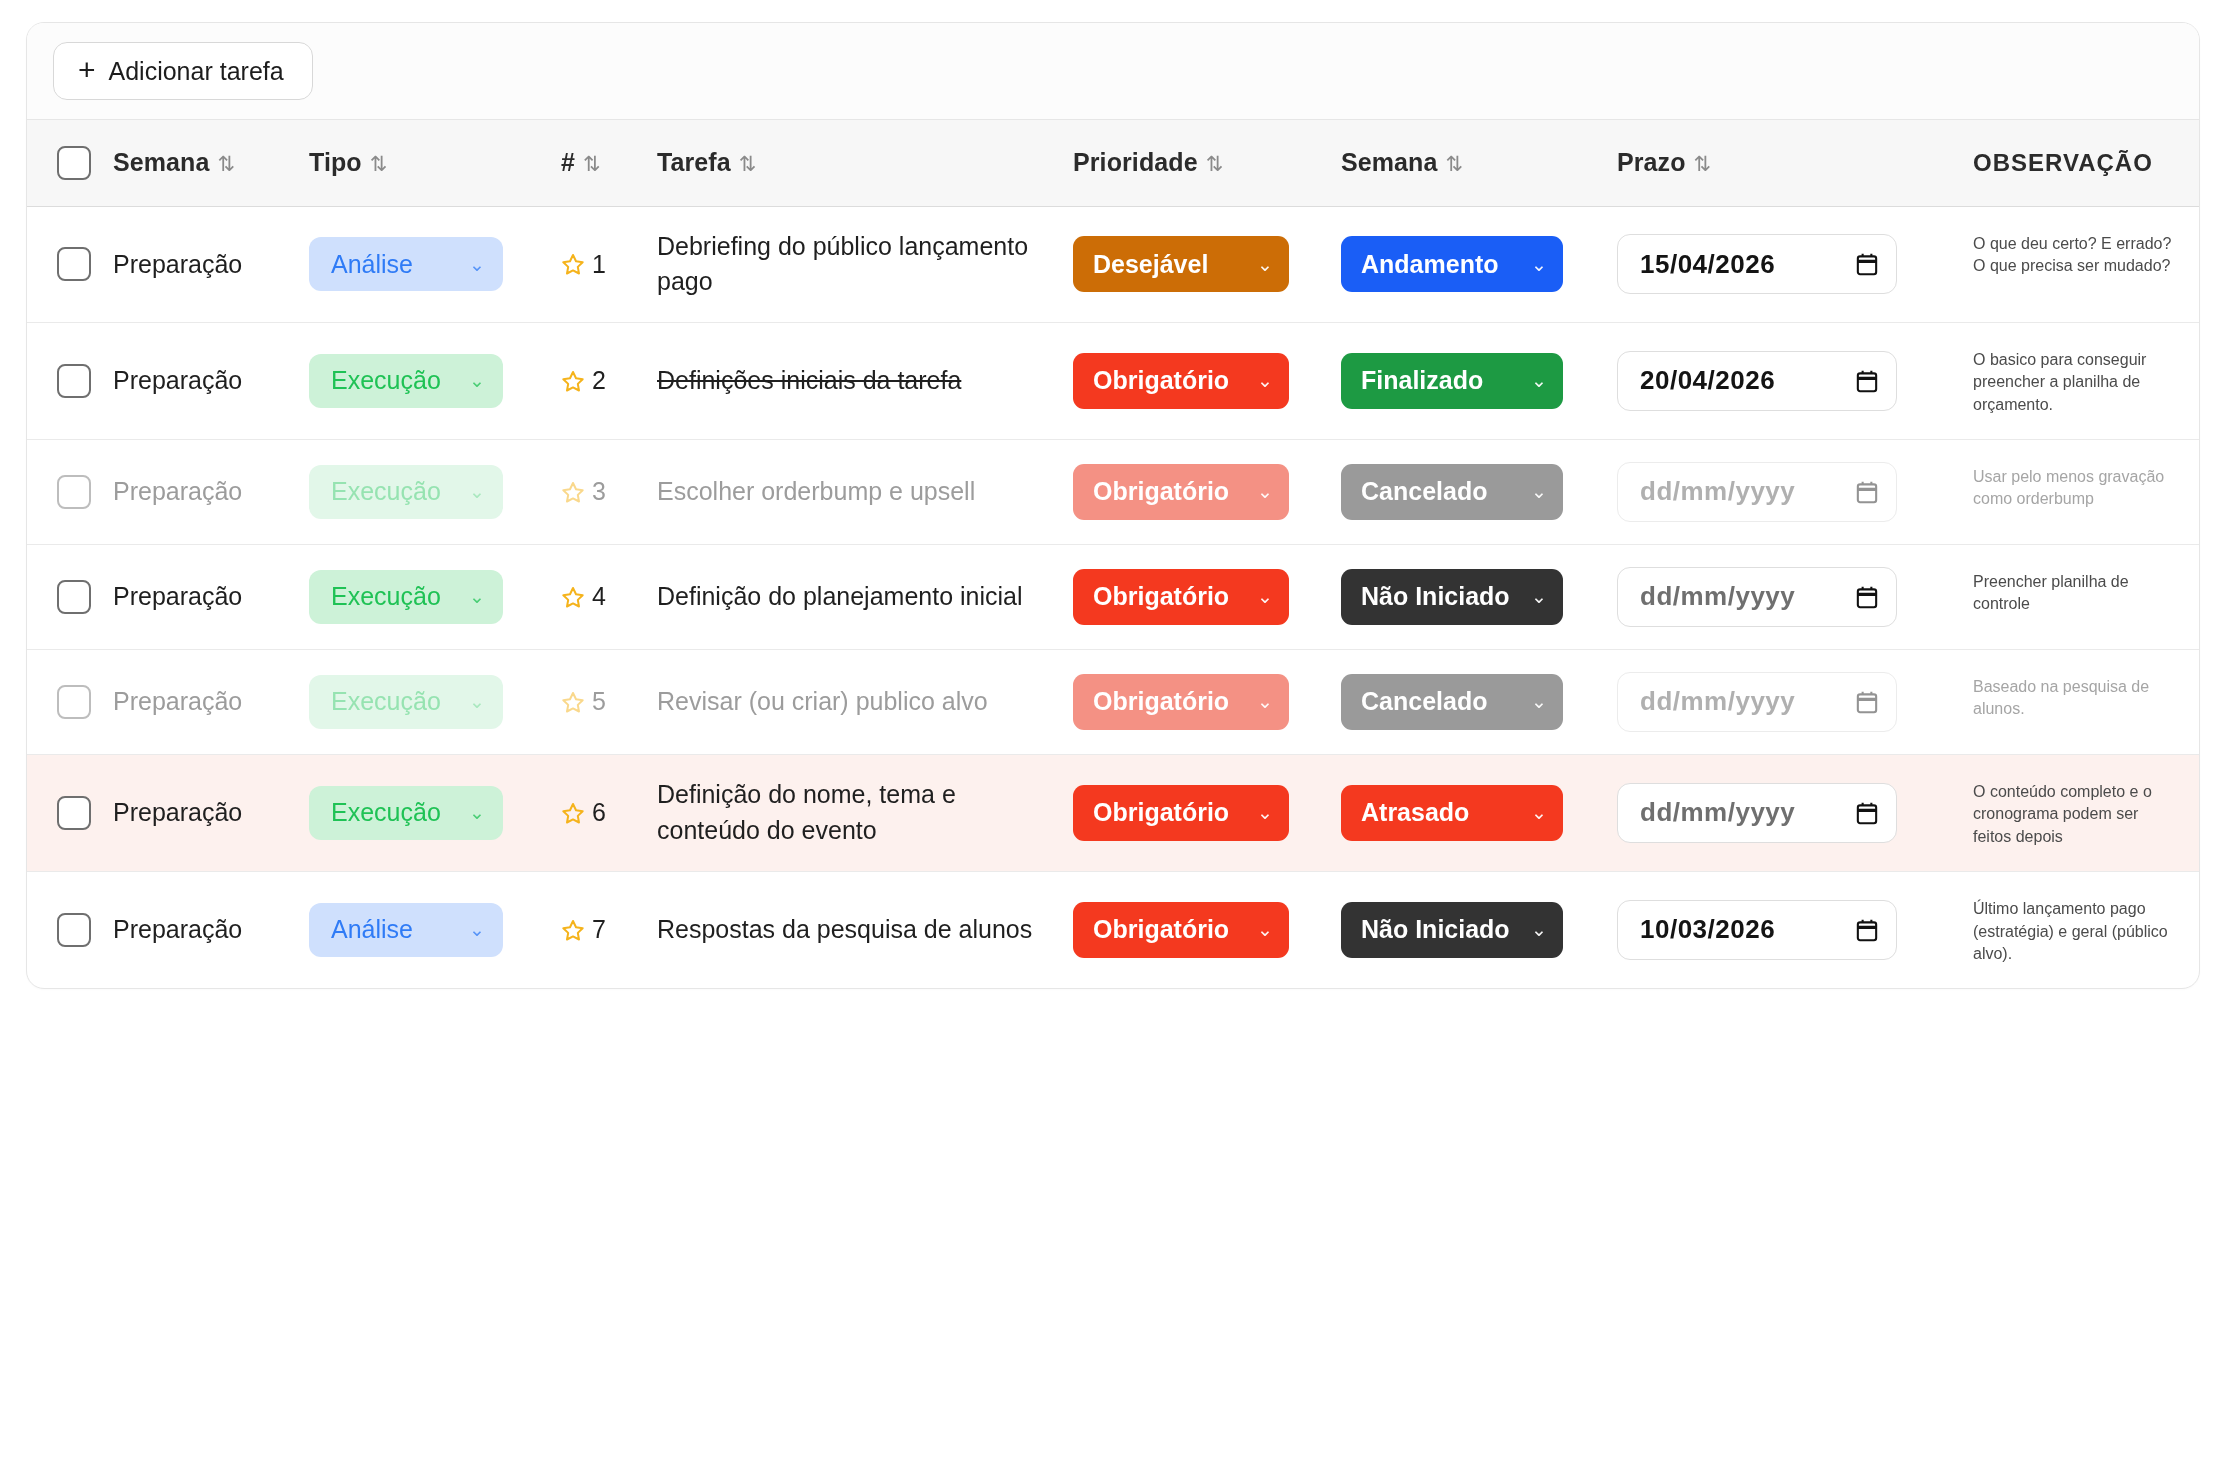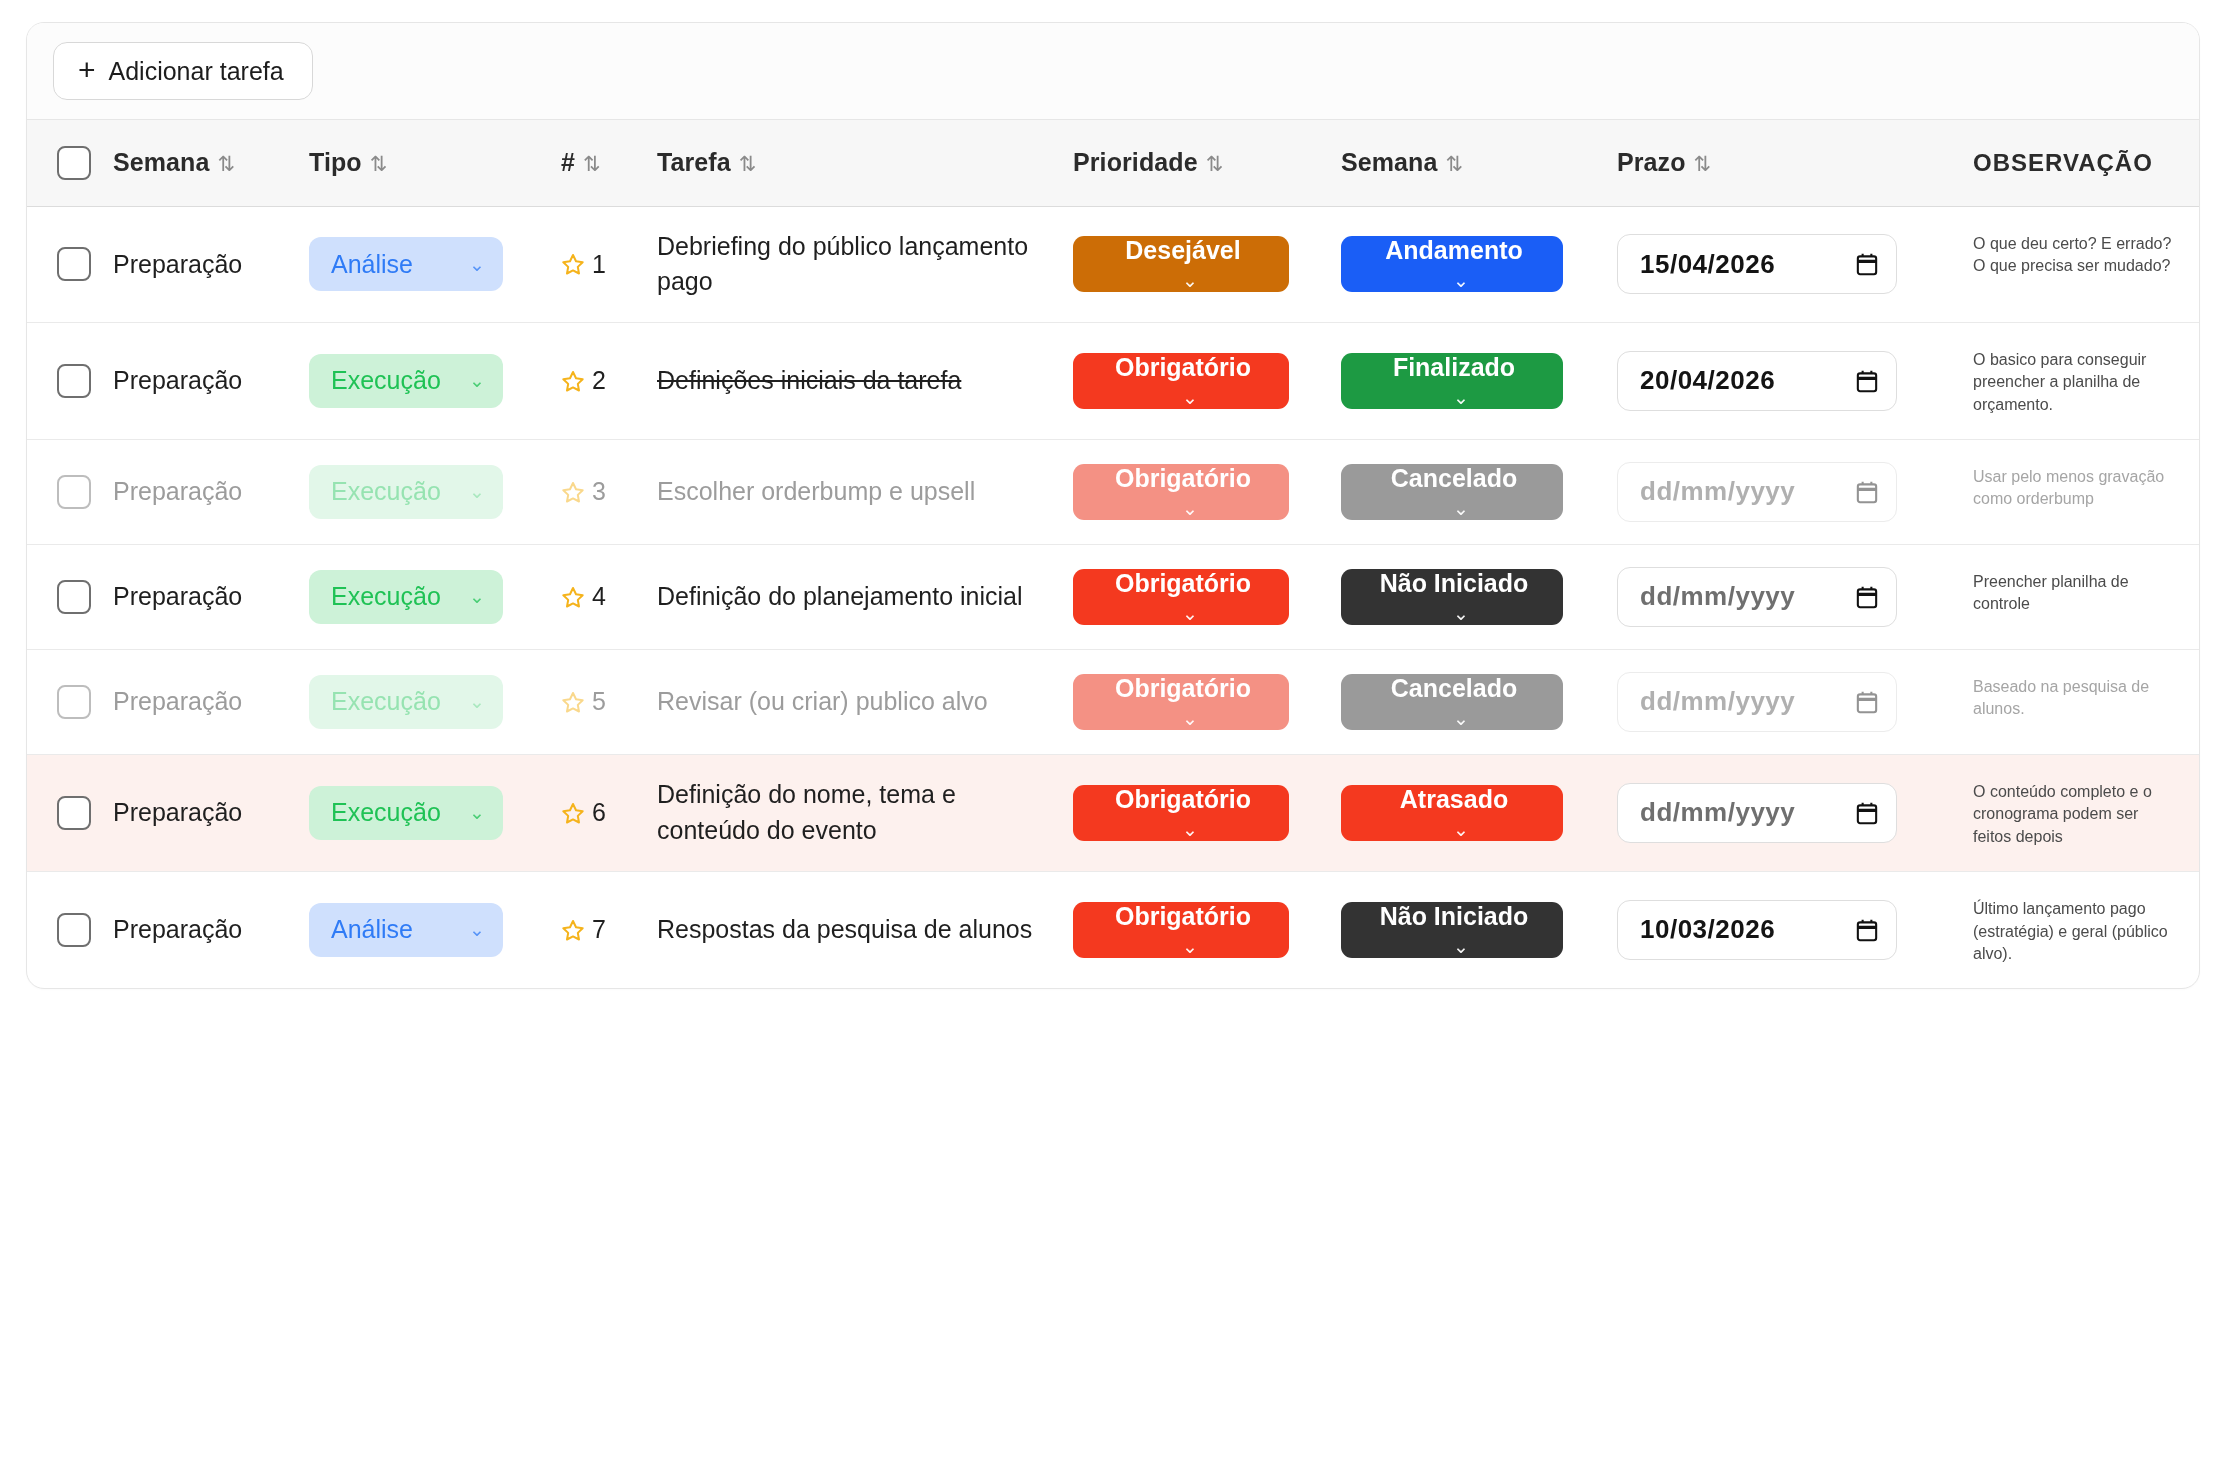--- a/index.html
+++ b/index.html
@@ -176,21 +176,20 @@
     align-items: center;
     justify-content: space-between;
     height: 56px;
     border-radius: 11px;
     padding: 0 16px 0 20px;
     font-size: 25px;
     font-weight: 700;
     color: #ffffff;
     cursor: pointer;
     user-select: none;
-    flex-direction: column;
   }
   .badge .chev { font-size: 19px; font-weight: 400; margin-left: 14px; opacity: .95; }
   .badge.w-prio { width: 216px; }
   .badge.w-stat { width: 222px; }
 
   .bg-desejavel  { background: #cc6d06; }
   .bg-obrigatorio{ background: #f4391f; }
   .bg-obrigatorio-dim { background: #f49184; }
   .bg-andamento  { background: #1a5ef6; }
   .bg-finalizado { background: #1d9a43; }

